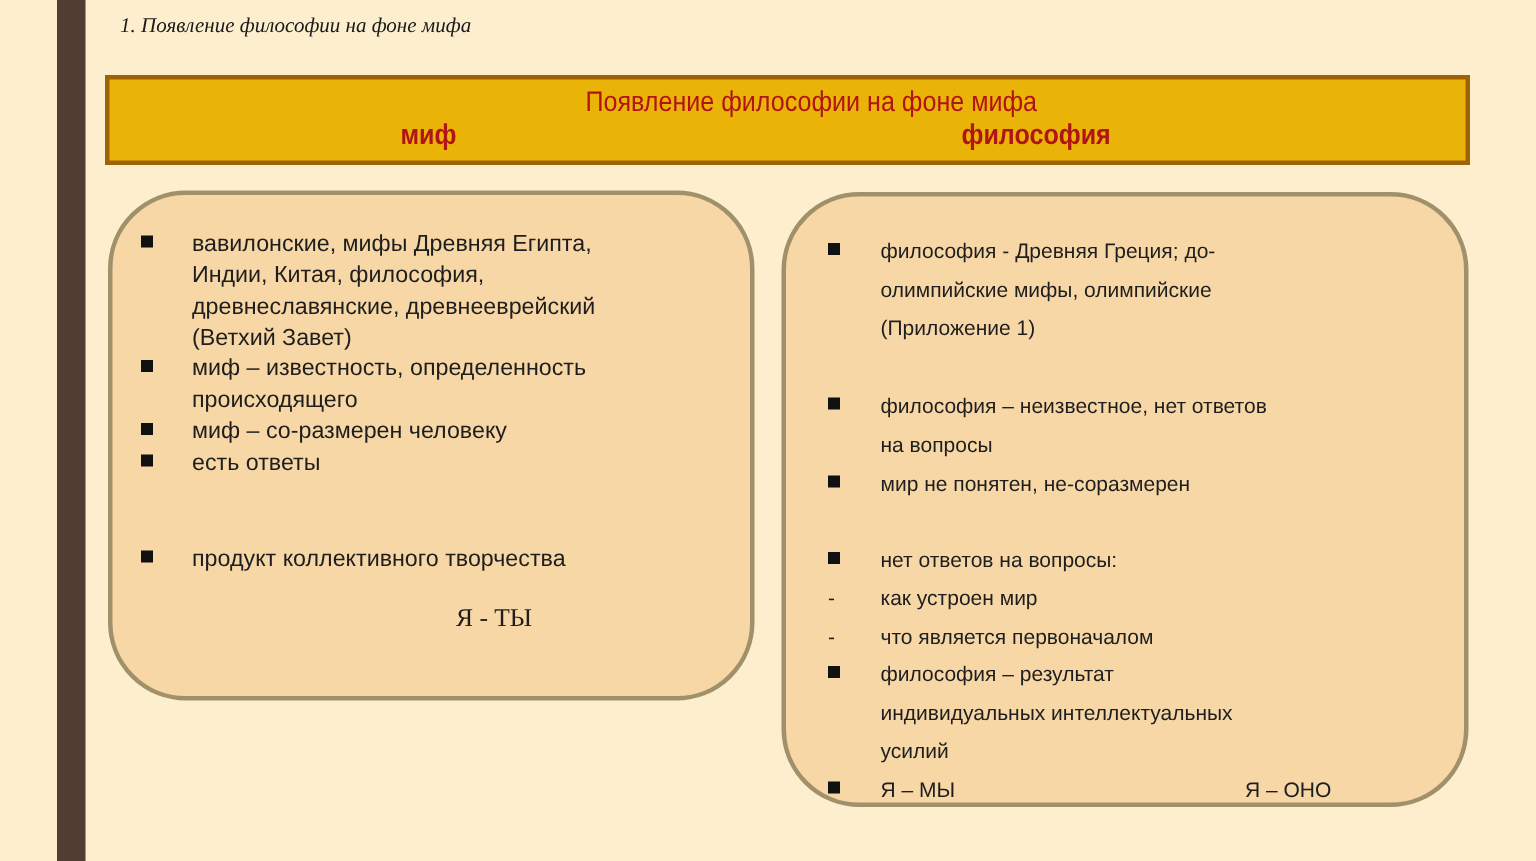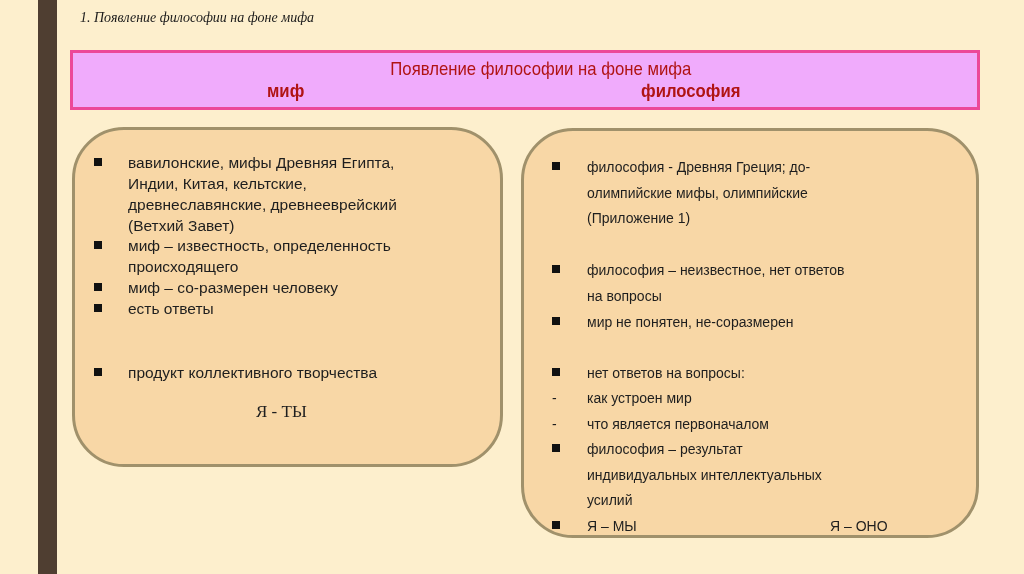--- a/index.html
+++ b/index.html
@@ -12,21 +12,21 @@
     position: absolute; left: 38px; top: 0; width: 19px; height: 574px;
     background: #4f3e31;
   }
   .slide-caption {
     position: absolute; left: 80px; top: 10px;
     font-family: "Liberation Serif", serif; font-style: italic;
     font-size: 14px; color: #1a1a1a;
   }
   .header-box {
     position: absolute; left: 70px; top: 50px; width: 904px; height: 54px;
-    background: #f0abfc; border: 3px solid #ec4899;
+    background: #eab308; border: 3px solid #a16207;
   }
   .header-title {
     position: absolute; left: 0; right: 0; top: 5px; text-align: center;
     font-family: "Liberation Sans", sans-serif; font-size: 19px;
     color: #b01414; transform: scaleX(0.88); transform-origin: center;
     padding-left: 36px;
   }
   .header-left {
     position: absolute; left: 194px; top: 27px;
     font-size: 19px; font-weight: bold; color: #b01414;
@@ -48,21 +48,21 @@
   }
   .item .marker {
     position: absolute; left: -34px; top: 0; width: 20px; text-align: left;
   }
   .item .marker.square::before {
     content: ""; display: inline-block; width: 8px; height: 8px;
     background: #111; position: relative; top: -2px;
   }
   .pronoun {
     position: absolute; font-family: "Liberation Serif", serif;
-    font-size: 17px; color: #1e1e1e;
+    font-size: 17px; color: #1e1e1e; margin-left: 48px;
   }
   .right-item {
     position: absolute; font-size: 14px; line-height: 25.5px; color: #1e1e1e;
   }
   .right-item .marker {
     position: absolute; left: -35px; top: 0; width: 20px;
   }
   .right-item .marker.square::before {
     content: ""; display: inline-block; width: 8px; height: 8px;
     background: #111; position: relative; top: -2px;
@@ -79,21 +79,21 @@
   <div class="header-title">Появление философии на фоне мифа</div>
   <div class="header-left">миф</div>
   <div class="header-right">философия</div>
 </div>
 
 <div class="panel panel-left"></div>
 
 <div class="item" style="left:128px; top:152px;">
   <span class="marker square"></span>
   <div>вавилонские, мифы Древняя Египта,</div>
-  <div>Индии, Китая, кельтские,</div>
+  <div>Индии, Китая, философия,</div>
   <div>древнеславянские, древнееврейский</div>
   <div>(Ветхий Завет)</div>
 </div>
 <div class="item" style="left:128px; top:235px;">
   <span class="marker square"></span>
   <div>миф – известность, определенность</div>
   <div>происходящего</div>
 </div>
 <div class="item" style="left:128px; top:277px;">
   <span class="marker square"></span>

